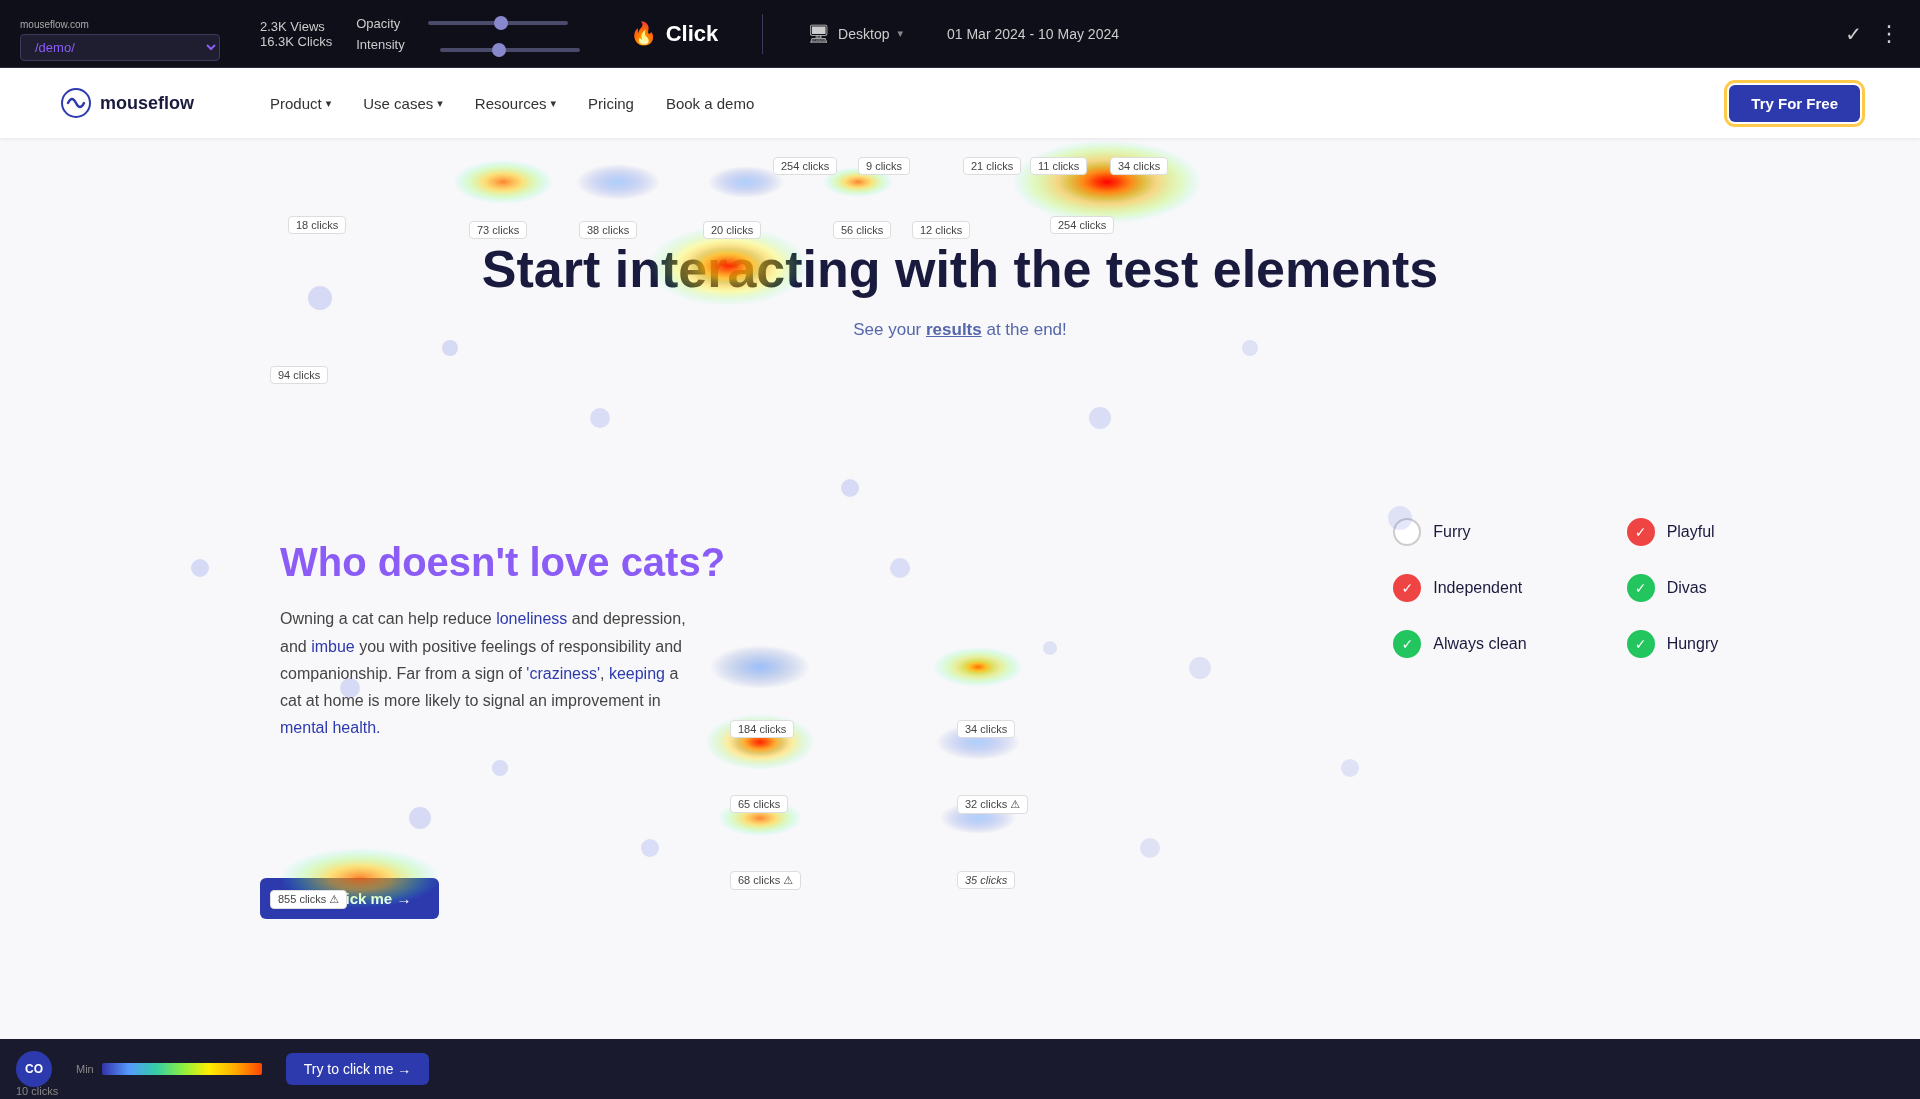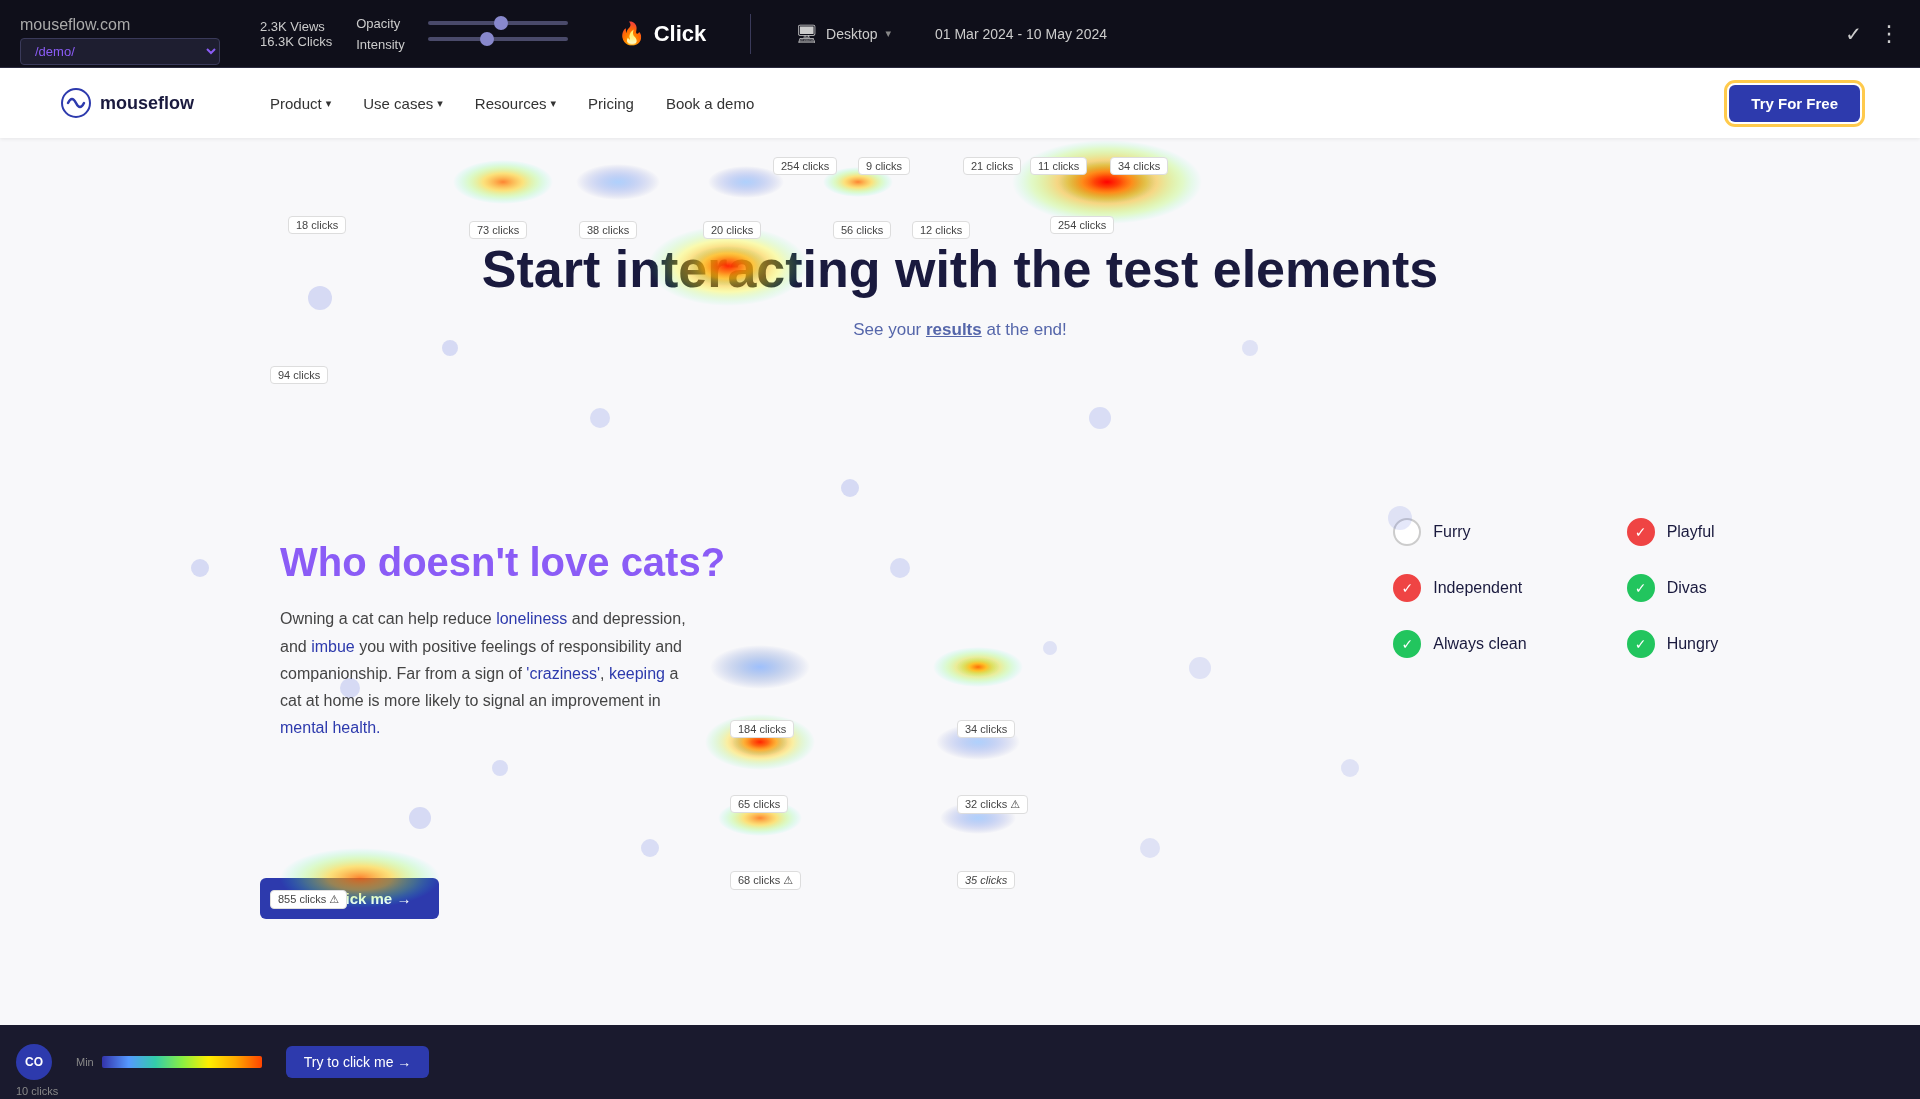--- a/index.html
+++ b/index.html
@@ -41,49 +41,49 @@
     }
 
     
     .site-body {
       position: absolute; top: 70px; left: 0; right: 0; bottom: 0;
       padding: 40px 280px;
     }
 
     
     .bottom-bar {
-      position: fixed; bottom: 0; left: 0; right: 0; height: 74px;
+      position: fixed; bottom: 0; left: 0; right: 0; height: 60px;
       background: #1a1a2e; display: flex; align-items: center; padding: 0 16px;
       z-index: 1000; gap: 16px;
     }
   </style>
 </head>
 <body>
 
 <div class="topbar">
   <div style="display:flex; flex-direction:column; line-height:1.4">
-    <span style="color:#aaa; font-size:16px;margin-top:12px;">mouseflow.com</span>
+    <span style="color:#aaa; font-size:10px;margin-top:12px;">mouseflow.com</span>
     <select style="background:#1e1e30; border:1px solid #3a3a5a; border-radius:4px; padding:4px 10px; color:#8b5cf6; font-size:13px; width:200px; margin-top:2px;">
       <option>/demo/</option>
     </select>
   </div>
 
   <div style="margin-left:20px; display:flex; gap:24px; align-items:center;">
     <div style="display:flex; flex-direction:column; color:#ccc; font-size:13px;">
       <span>2.3K Views</span>
       <span>16.3K Clicks</span>
     </div>
     <div style="display:flex; flex-direction:column; gap:6px;">
       <div style="display:flex; align-items:center; gap:8px;">
         <span style="color:#ccc; font-size:13px; width:64px;">Opacity</span>
         <div style="width:140px; height:4px; background:#4a4a6a; border-radius:2px; position:relative; cursor:pointer;">
           <div style="position:absolute; top:-5px; width:14px; height:14px; background:#8888cc; border-radius:50%; left:52%; transform:translateX(-50%);"></div>
         </div>
       </div>
-      <div style="display:flex; align-items:flex-start; gap:8px;">
+      <div style="display:flex; align-items:flex-end; gap:20px;">
         <span style="color:#ccc; font-size:13px; width:64px;">Intensity</span>
         <div style="width:140px; height:4px; background:#4a4a6a; border-radius:2px; position:relative; cursor:pointer;">
           <div style="position:absolute; top:-5px; width:14px; height:14px; background:#8888cc; border-radius:50%; left:42%; transform:translateX(-50%);"></div>
         </div>
       </div>
     </div>
   </div>
 
   <div style="margin-left:30px; display:flex; align-items:center; gap:8px;">
     <span style="font-size:22px;">🔥</span>

